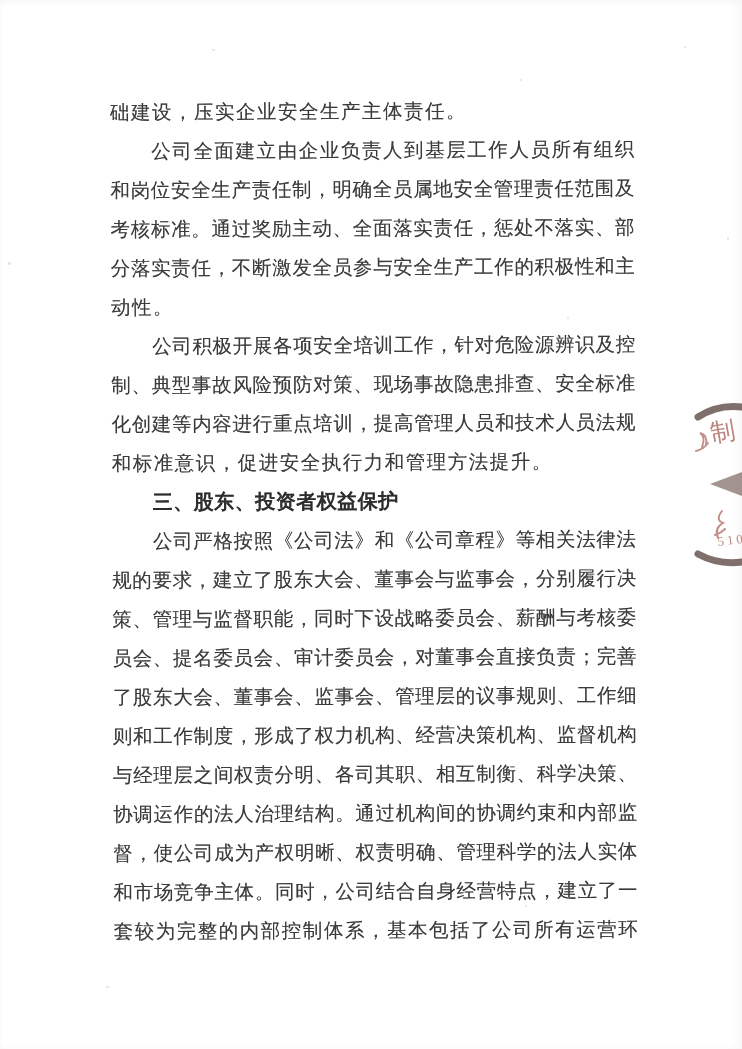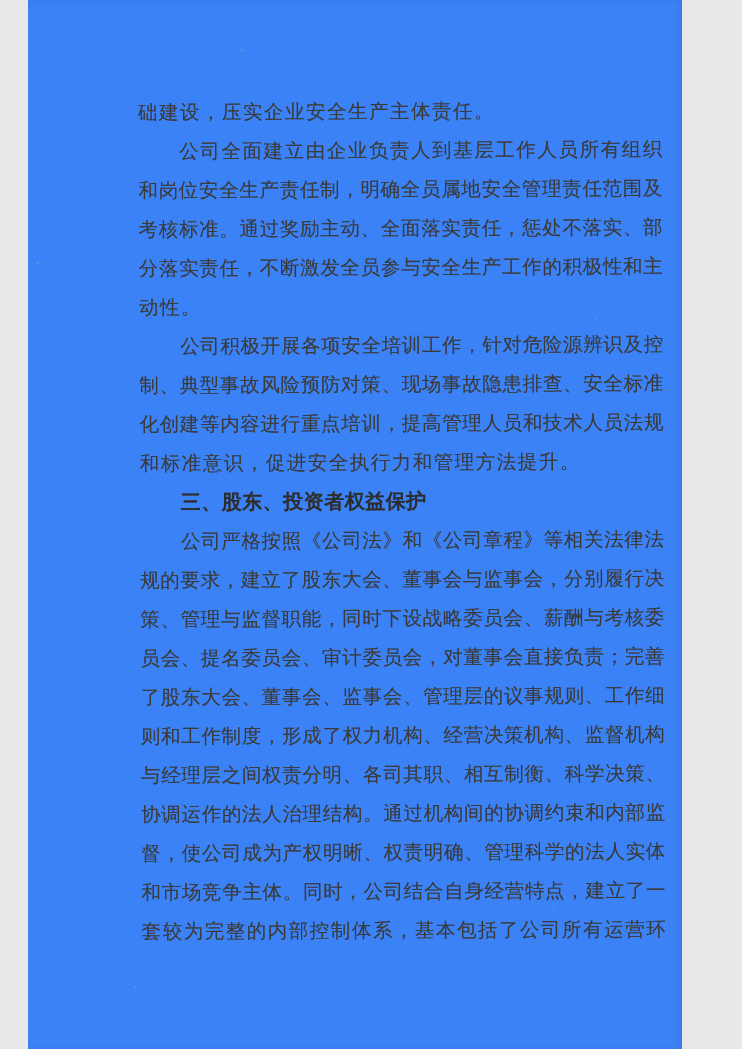--- a/index.html
+++ b/index.html
@@ -1,23 +1,22 @@
 <!DOCTYPE html>
 <html><head>
 <meta charset="utf-8">
 <style>
   html,body{margin:0;padding:0;background:#e8e8e8;}
   .page{
     position:relative;
-    width:654px;height:1049px;
-    background:#3b82f6;
+    width:742px;height:1049px;
+    background:#ffffff;
     overflow:hidden;
     font-family:"Liberation Serif",serif;
     box-shadow:inset -4px 0 8px rgba(0,0,0,0.03), inset 0 3px 6px rgba(0,0,0,0.02);
-    margin-left:28px;
   }
   .text-block{
     position:absolute;
     left:110px;top:93px;width:524px;
     transform:rotate(-0.25deg);
     transform-origin:top left;
   }
   .ln{
     height:39px;
     line-height:39px;

